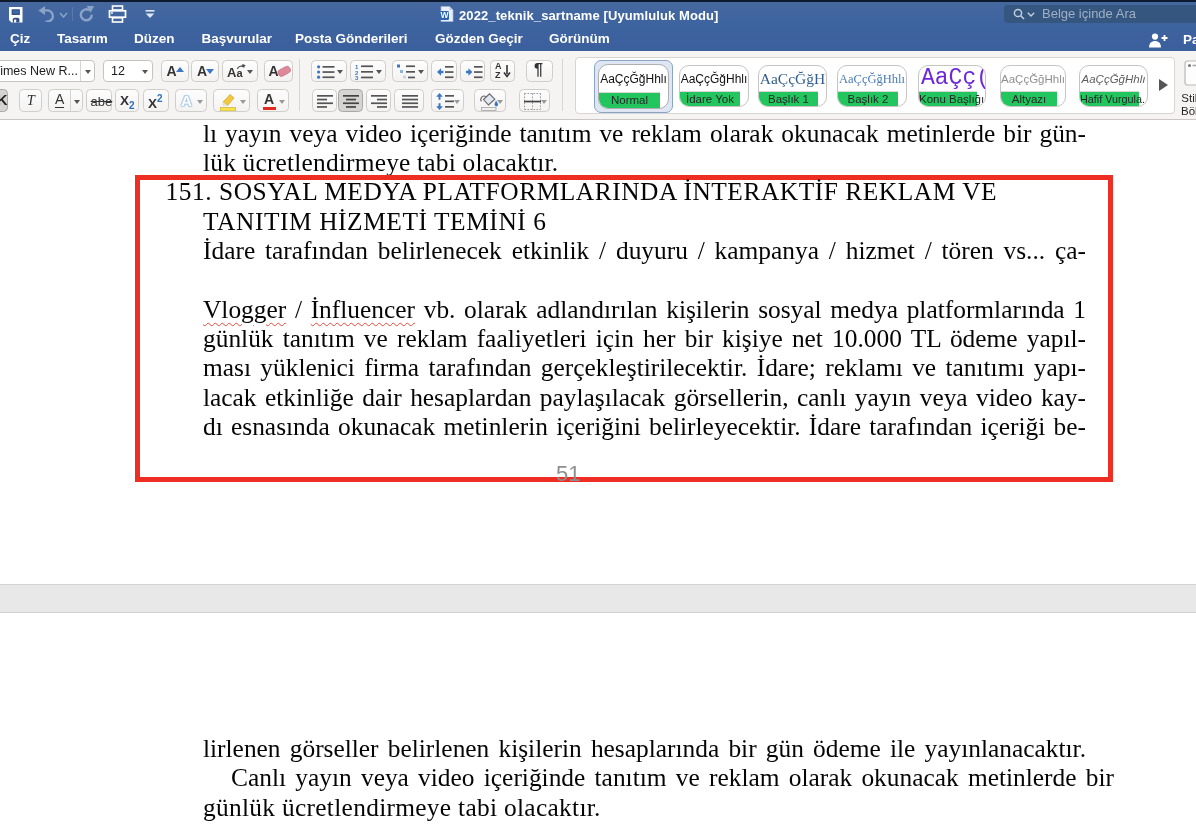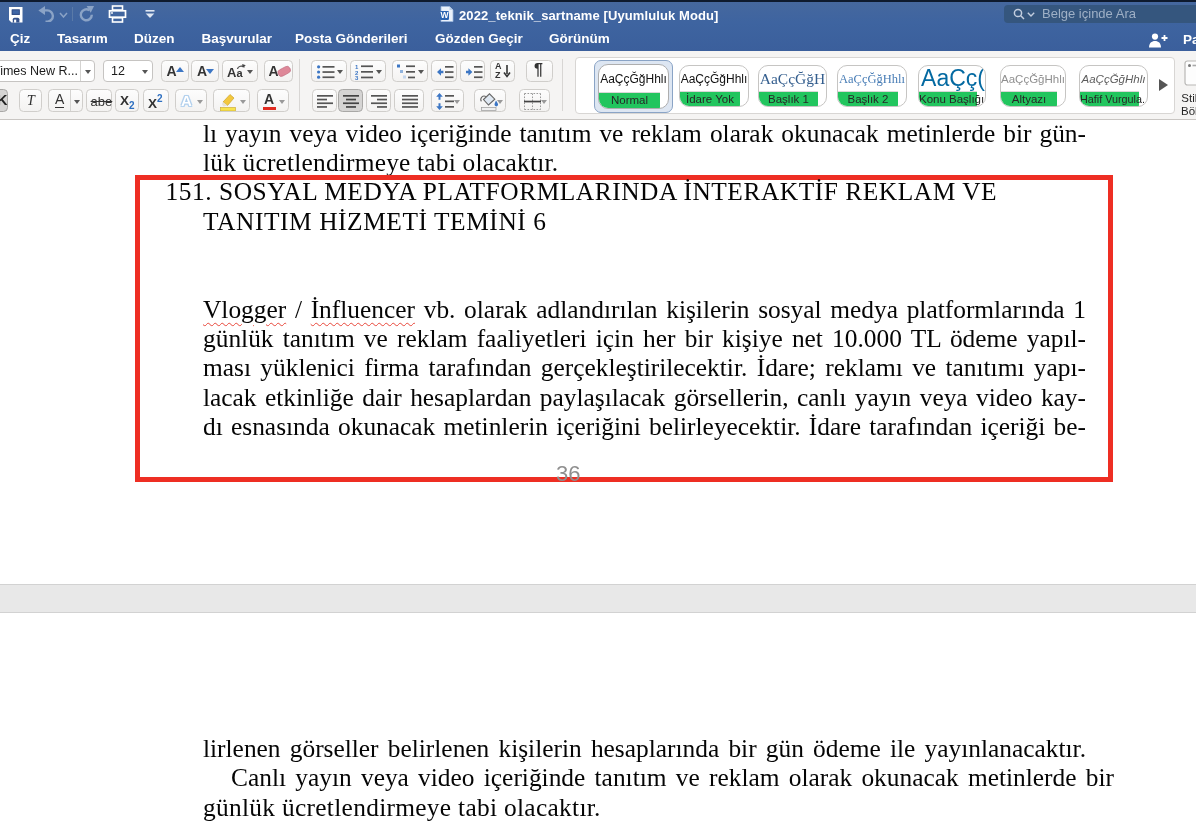--- a/index.html
+++ b/index.html
@@ -325,21 +325,21 @@
     </div>
     <div class="chip" style="left:182px;width:69px">
       <div class="sample" style="font-family:'Liberation Serif';font-size:15.5px;color:#345e8e;line-height:26px">AaÇçĞğH</div>
       <div class="lbl">Başlık 1</div>
     </div>
     <div class="chip" style="left:261px;width:70px">
       <div class="sample" style="font-family:'Liberation Serif';font-size:12.5px;color:#477cb5;line-height:26px">AaÇçĞğHhlı</div>
       <div class="lbl">Başlık 2</div>
     </div>
     <div class="chip" style="left:342px;width:68px">
-      <div class="sample" style="font-family:Liberation Sans, sans-serif;font-size:23px;color:#0369a1;line-height:25px;text-align:center;padding-left:2px">AaÇç(</div>
+      <div class="sample" style="font-family:Liberation Mono, monospace;font-size:23px;color:#6d28d9;line-height:25px;text-align:center;padding-left:2px">AaÇç(</div>
       <div class="lbl">Konu Başlığı</div>
     </div>
     <div class="chip" style="left:424px;width:66px">
       <div class="sample" style="font-size:11.5px;color:#8f8f8f;line-height:26px">AaÇçĞğHhlı</div>
       <div class="lbl">Altyazı</div>
     </div>
     <div class="chip" style="left:503px;width:69px">
       <div class="sample" style="font-style:italic;font-size:11.5px;color:#5d5d5d;line-height:26px">AaÇçĞğHhlı</div>
       <div class="lbl" style="font-size:10.8px">Hafif Vurgula...</div>
     </div>
@@ -357,25 +357,26 @@
 </div>
 
 <div id="doc">
   <div class="dline just" style="top:-1.5px;">lı yayın veya video içeriğinde tanıtım ve reklam olarak okunacak metinlerde bir gün-</div>
   <div class="dline" style="top:27.85px; letter-spacing:0.2px;">lük ücretlendirmeye tabi olacaktır.</div>
 
   <div id="redbox"></div>
 
   <div class="dline bold" style="top:57.2px; left:165.5px; width:919px; letter-spacing:0.55px;">151. SOSYAL MEDYA PLATFORMLARINDA İNTERAKTİF REKLAM VE</div>
   <div class="dline bold" style="top:86.55px; letter-spacing:0.58px;">TANITIM HİZMETİ TEMİNİ 6</div>
+  <div class="dline just" style="top:115.9px;">İdare tarafından belirlenecek etkinlik / duyuru / kampanya / hizmet / tören vs... ça-</div>
   <div class="dline just" style="top:174.6px;"><span class="sq">Vlogger</span> / <span class="sq">İnfluencer</span> vb. olarak adlandırılan kişilerin sosyal medya platformlarında 1</div>
   <div class="dline just" style="top:203.95px;">günlük tanıtım ve reklam faaliyetleri için her bir kişiye net 10.000 TL ödeme yapıl-</div>
   <div class="dline just" style="top:233.3px;">ması yüklenici firma tarafından gerçekleştirilecektir. İdare; reklamı ve tanıtımı yapı-</div>
   <div class="dline just" style="top:262.65px;">lacak etkinliğe dair hesaplardan paylaşılacak görsellerin, canlı yayın veya video kay-</div>
   <div class="dline just" style="top:292px;">dı esnasında okunacak metinlerin içeriğini belirleyecektir. İdare tarafından içeriği be-</div>
 
-  <div id="pgnum">36</div>
+  <div id="pgnum">51</div>
   <div id="pagegap"></div>
 
   <div class="dline just" style="top:614px;">lirlenen görseller belirlenen kişilerin hesaplarında bir gün ödeme ile yayınlanacaktır.</div>
   <div class="dline just" style="top:643.4px;margin-left:28px;">Canlı yayın veya video içeriğinde tanıtım ve reklam olarak okunacak metinlerde bir</div>
   <div class="dline" style="top:672.8px; letter-spacing:0.3px;">günlük ücretlendirmeye tabi olacaktır.</div>
 </div>
 
 </body></html>

